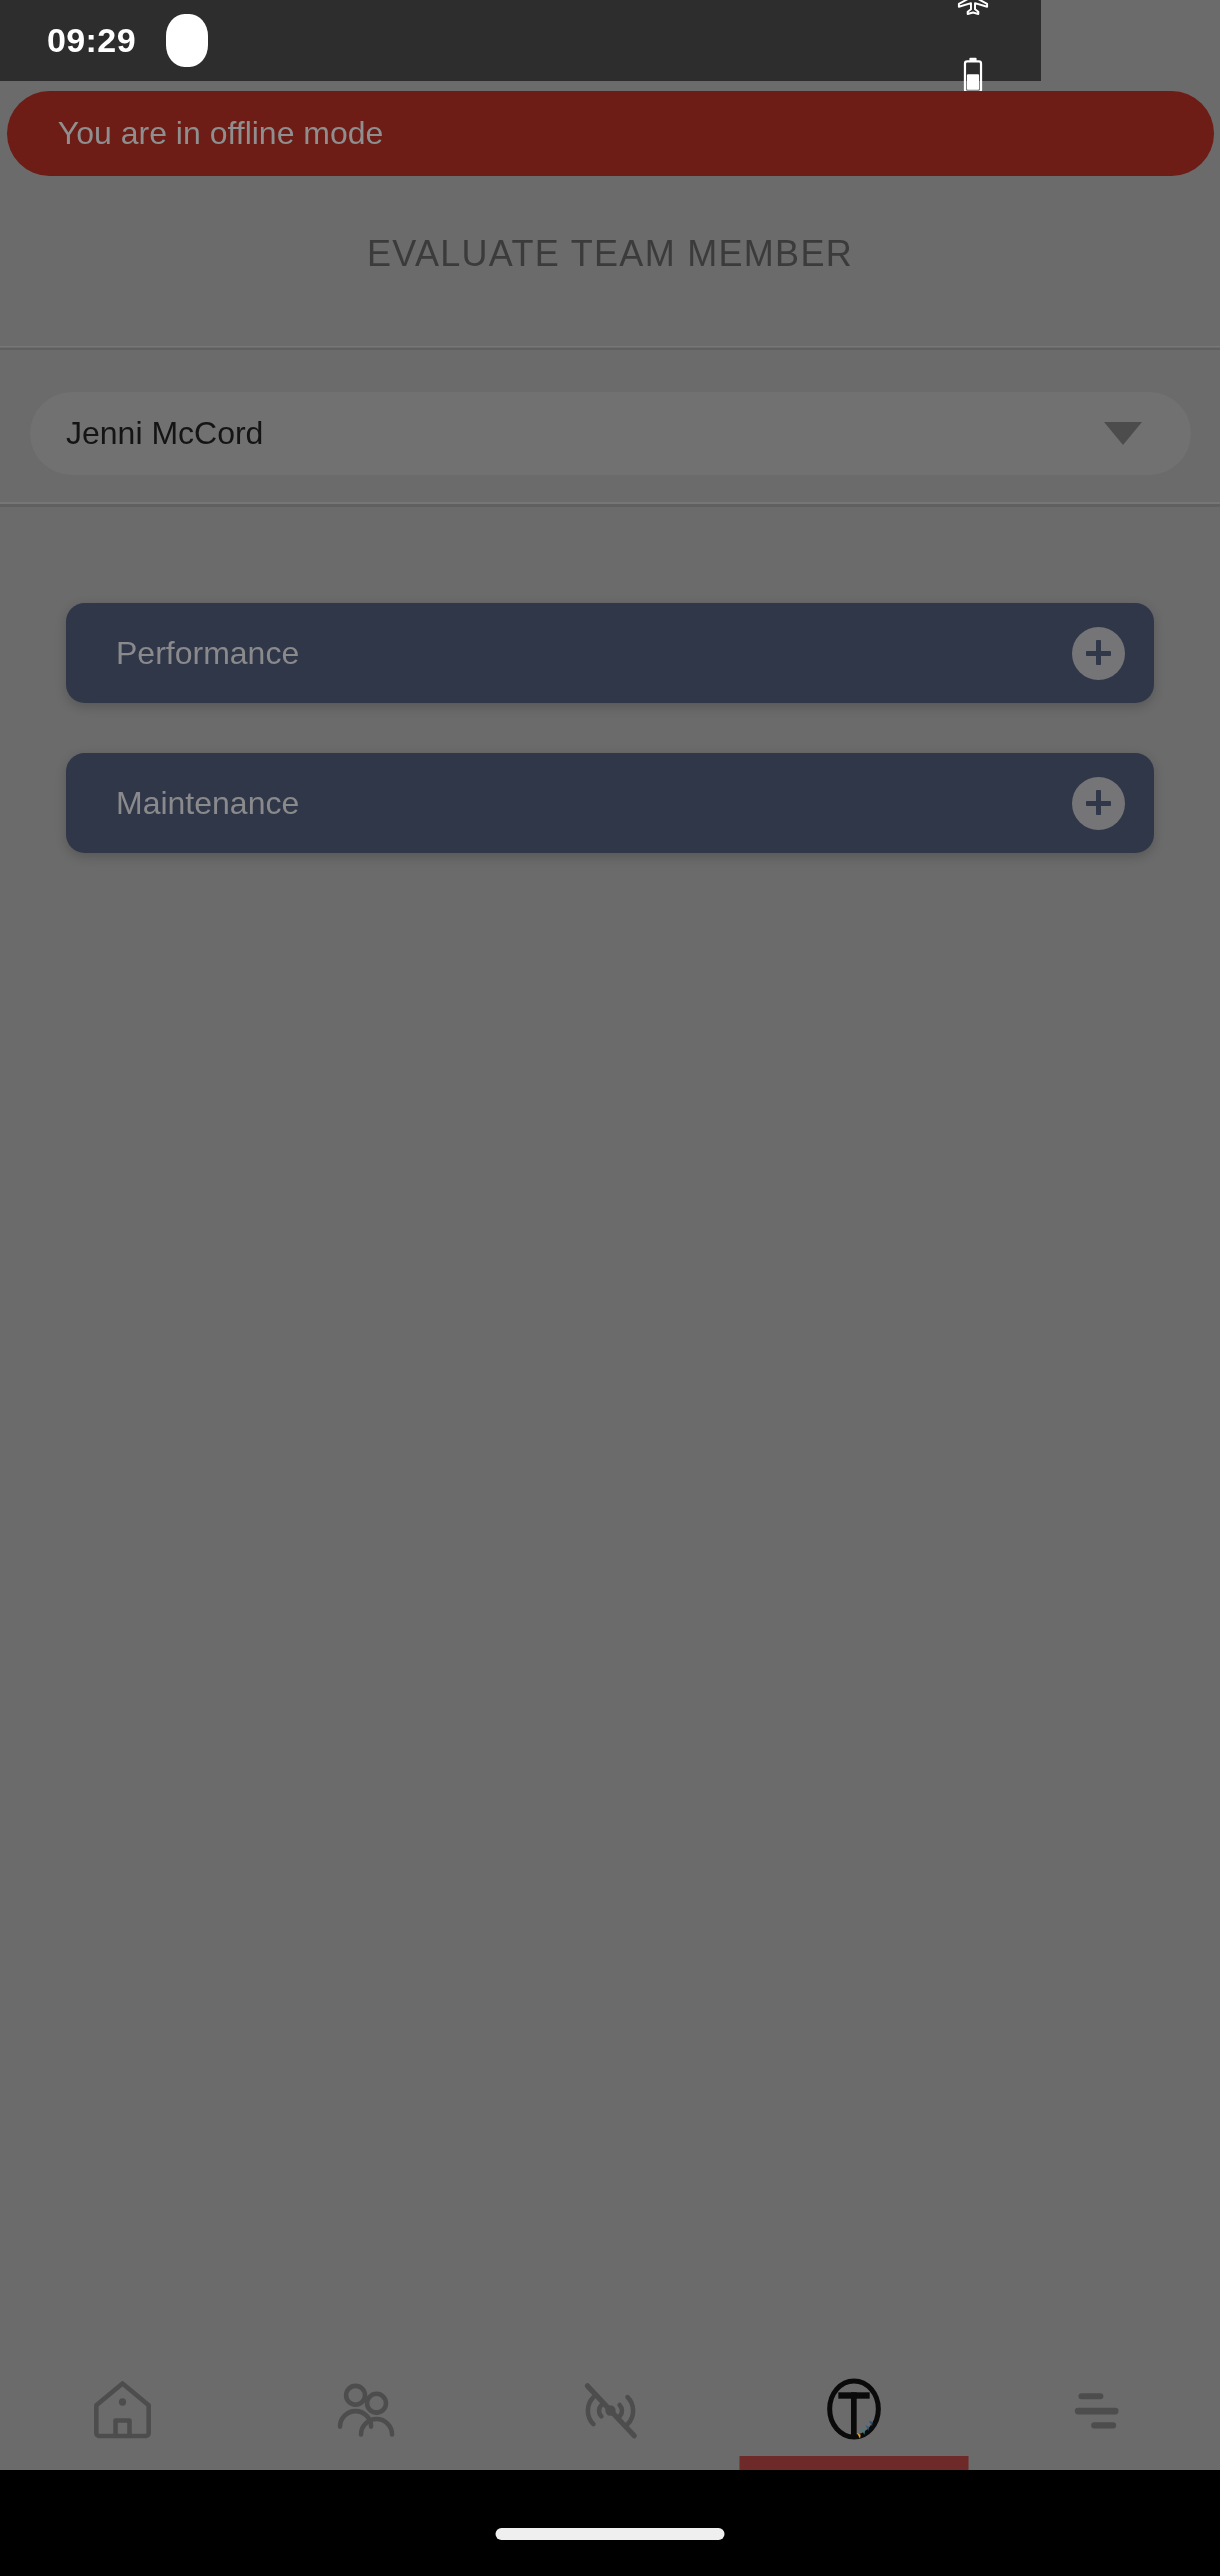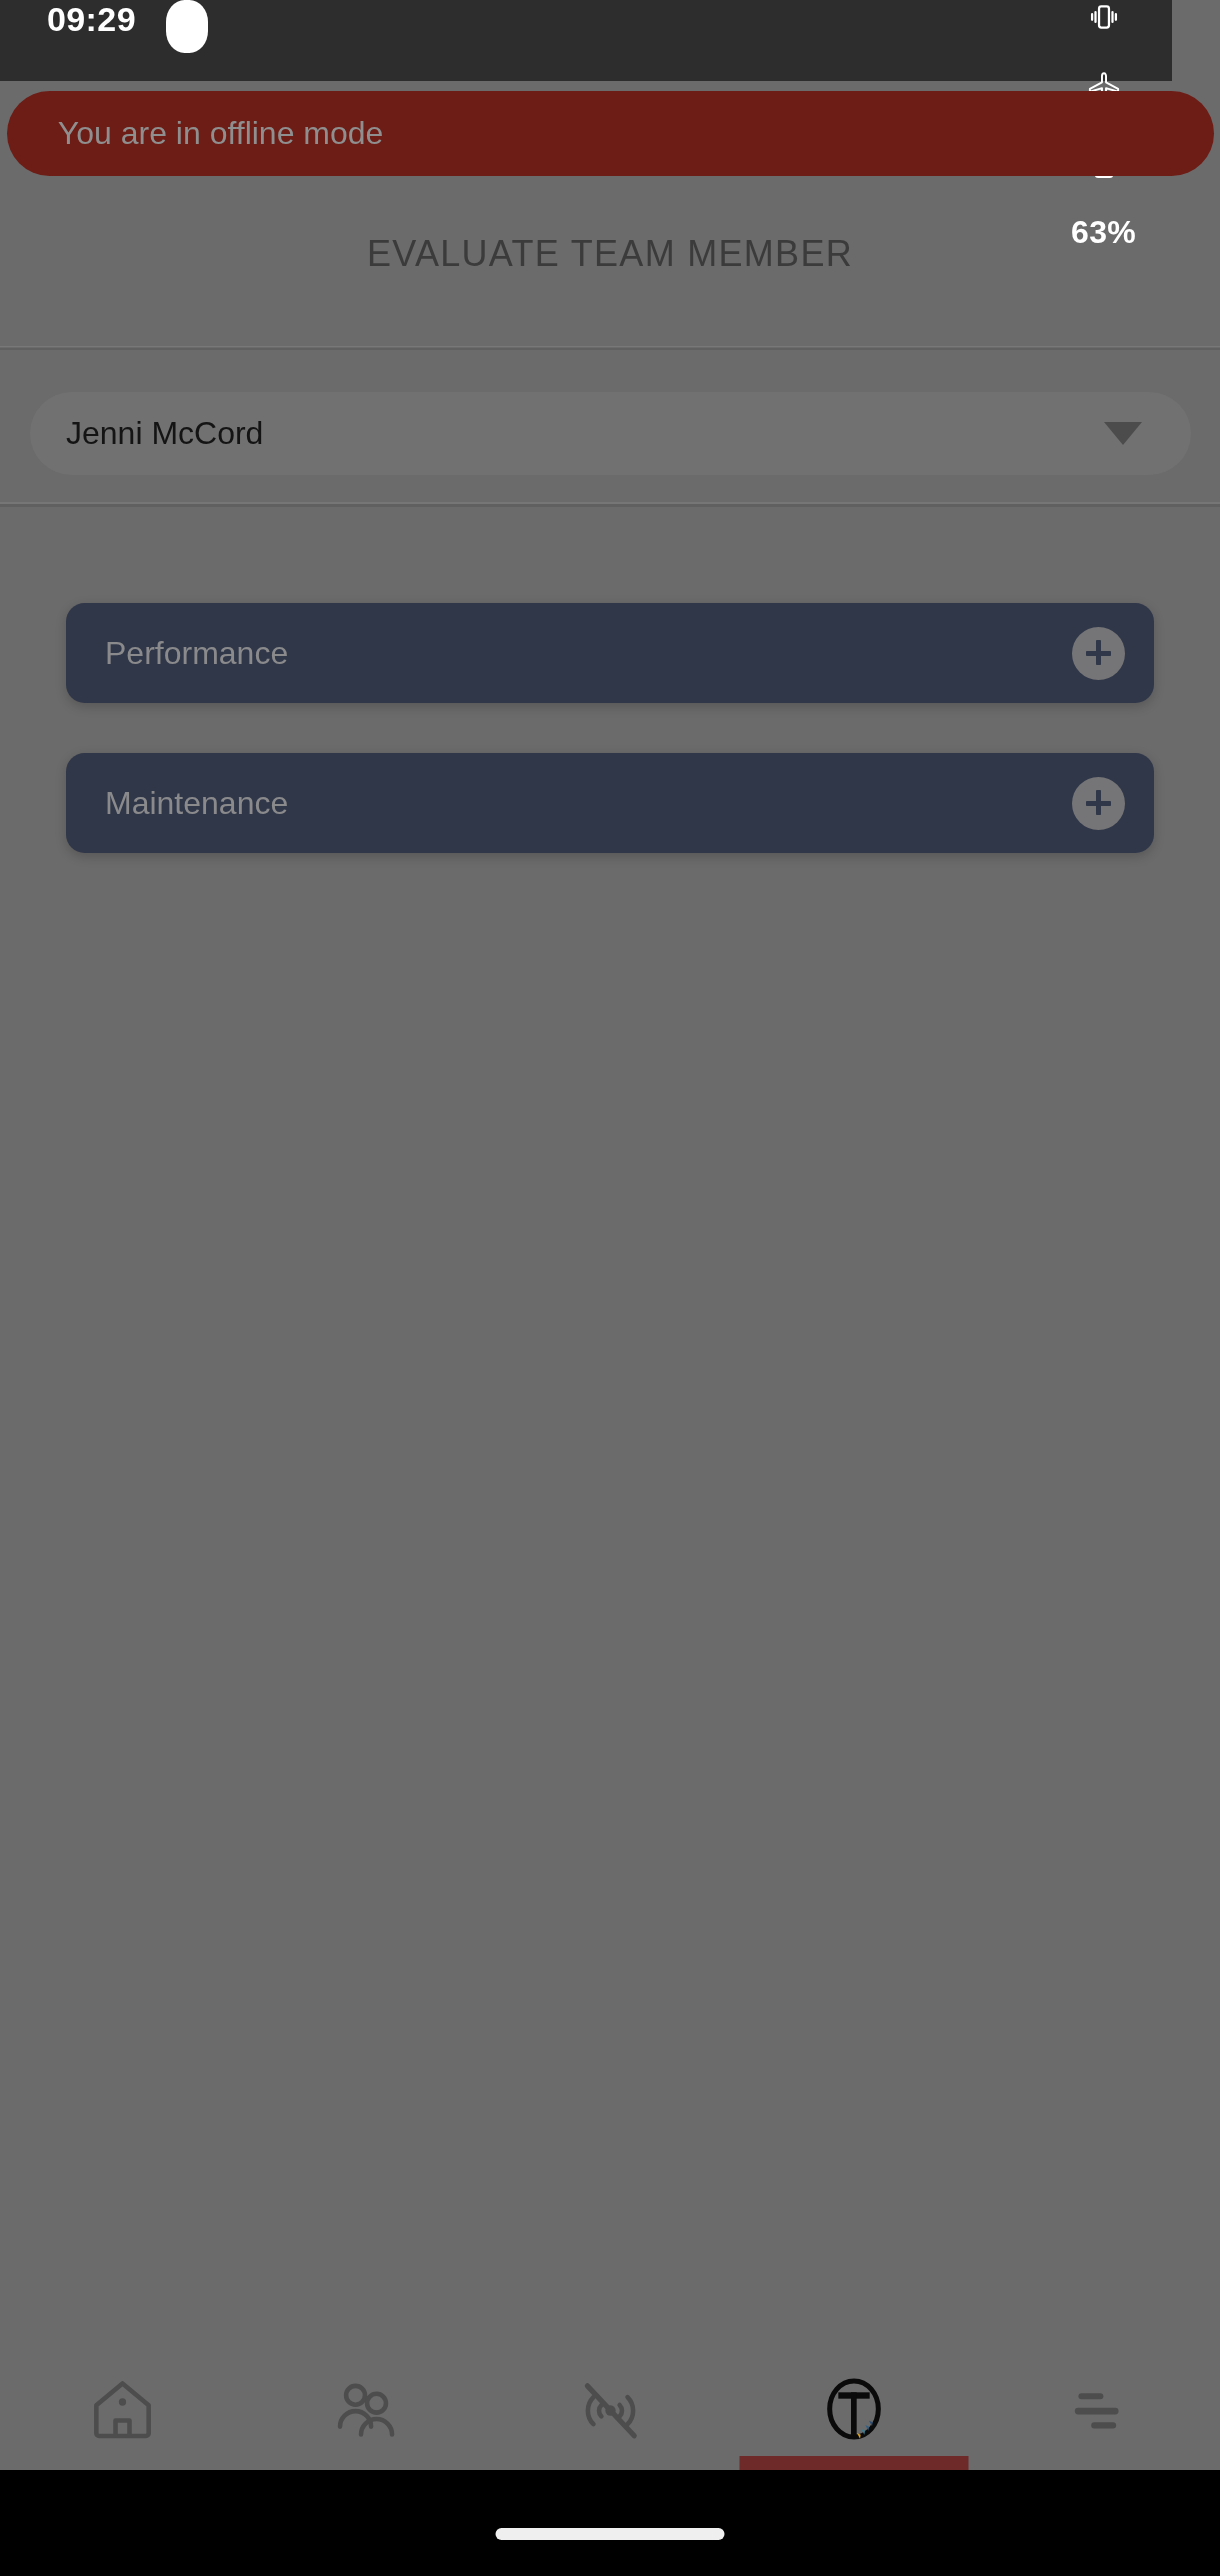--- a/index.html
+++ b/index.html
@@ -6,22 +6,22 @@
   html, body {
     width:1220px; height:2576px;
     background:#000;
     font-family:"Liberation Sans", sans-serif;
     overflow:hidden;
   }
   #screen { position:relative; width:1220px; height:2576px; background:#6b6b6b; }
 
   
   .statusbar {
-    position:absolute; top:0; left:0; width:1172px; height:81px;
-    background:#2d2d2d; display:flex; 
+    position:absolute; top:0; left:0; width:1041px; height:81px;
+    background:#2d2d2d; display:flex; align-items:center;
     padding:0 36px 0 47px;
   }
   .sb-time { color:#ffffff; font-size:34px; font-weight:700; letter-spacing:0.4px; }
   .sb-bubble {
     width:42px; height:53px; background:#ffffff;
     border-radius:18.6px / 22px; margin-left:30.5px;
   }
   .sb-right { margin-left:auto; display:flex; align-items:center; gap:33px;flex-direction:column; }
   .sb-pct { color:#ffffff; font-size:32px; font-weight:700; letter-spacing:0.3px; }
   .sb-icon { display:block; }
@@ -69,21 +69,21 @@
     border-top:23px solid #4c4c4c;
   }
 
   
   .cards { position:absolute; top:603px; left:0; width:1220px; }
   .card {
     position:relative; margin:0 66px 50px 66px;
     height:100px; background:#303749;
     border-radius:18.6px;
     display:flex; align-items:center;
-    padding:0 29px 0 39px;
+    padding:0 29px 0 50px;
     box-shadow:0 3.4px 10.2px rgba(0,0,0,0.18);
   }
   .card-label { color:#8a8a8c; font-size:32px; }
   .card-add {
     margin-left:auto;
     width:53px; height:53px; border-radius:50%;
     background:#757577; position:relative;
   }
   .card-add::before, .card-add::after {
     content:""; position:absolute; background:#303749; border-radius:0.8px;

